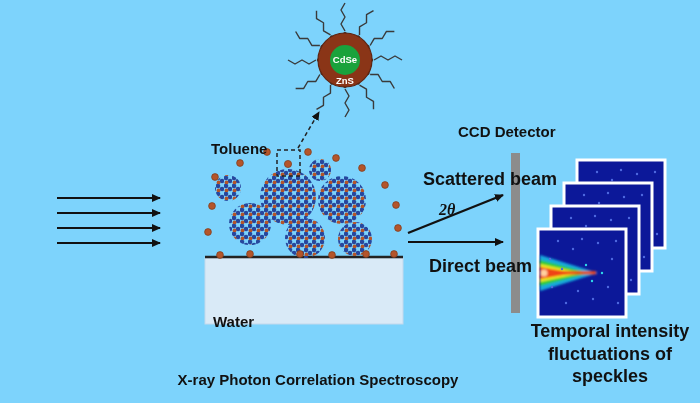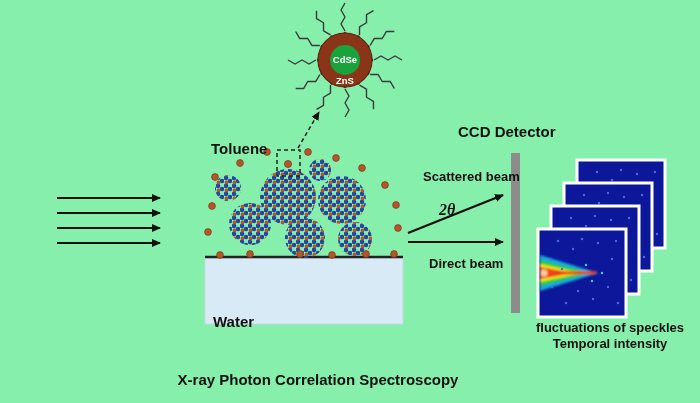--- a/index.html
+++ b/index.html
@@ -1,22 +1,22 @@
 <!DOCTYPE html>
 <html><head>
 <meta charset="utf-8">
 <style>
   html,body{margin:0;padding:0;background:#ffffff;}
   .canvas{
-    position:relative;width:700px;height:403px;background:#86efac;
+    position:relative;width:700px;height:403px;background:#7dd3fc;
     font-family:"Liberation Sans", sans-serif;overflow:hidden;
   }
   .lbl{position:absolute;font-weight:bold;color:#111;white-space:nowrap;}
   .lbl14{font-size:15px;}
-  .lbl13{font-size:13px;}
+  .lbl13{font-size:18px;}
   .angle{font-family:"Liberation Serif","DejaVu Serif",serif;font-style:italic;font-weight:bold;font-size:16px;}
   .center{text-align:center;white-space:normal;}
   svg{position:absolute;left:0;top:0;}
 </style>
 </head>
 <body>
 
 <div class="canvas">
 
   <svg width="700" height="403" viewBox="0 0 700 403">
@@ -149,18 +149,18 @@
   </svg>
 
   <div class="lbl lbl14" style="left:211px;top:140px;">Toluene</div>
   <div class="lbl lbl14" style="left:213px;top:302px;margin-top:11px;">Water</div>
   <div class="lbl lbl14" style="left:458px;top:123px;">CCD Detector</div>
   <div class="lbl lbl13" style="left:423px;top:169px;">Scattered beam</div>
   <div class="lbl angle" style="position:absolute;left:439px;top:201px;">2θ</div>
   <div class="lbl lbl13" style="left:429px;top:256px;">Direct beam</div>
 
   <div class="lbl lbl13 center" style="left:520px;top:320px;width:180px;line-height:1.25;">
+    <span style="display:block;">Temporal intensity</span>
     <span style="display:block;">fluctuations of speckles</span>
-    <span style="display:block;">Temporal intensity</span>
   </div>
 
   <div class="lbl lbl14 center" style="left:138px;top:371px;width:360px;">X-ray Photon Correlation Spectroscopy</div>
 </div>
 
 </body></html>

